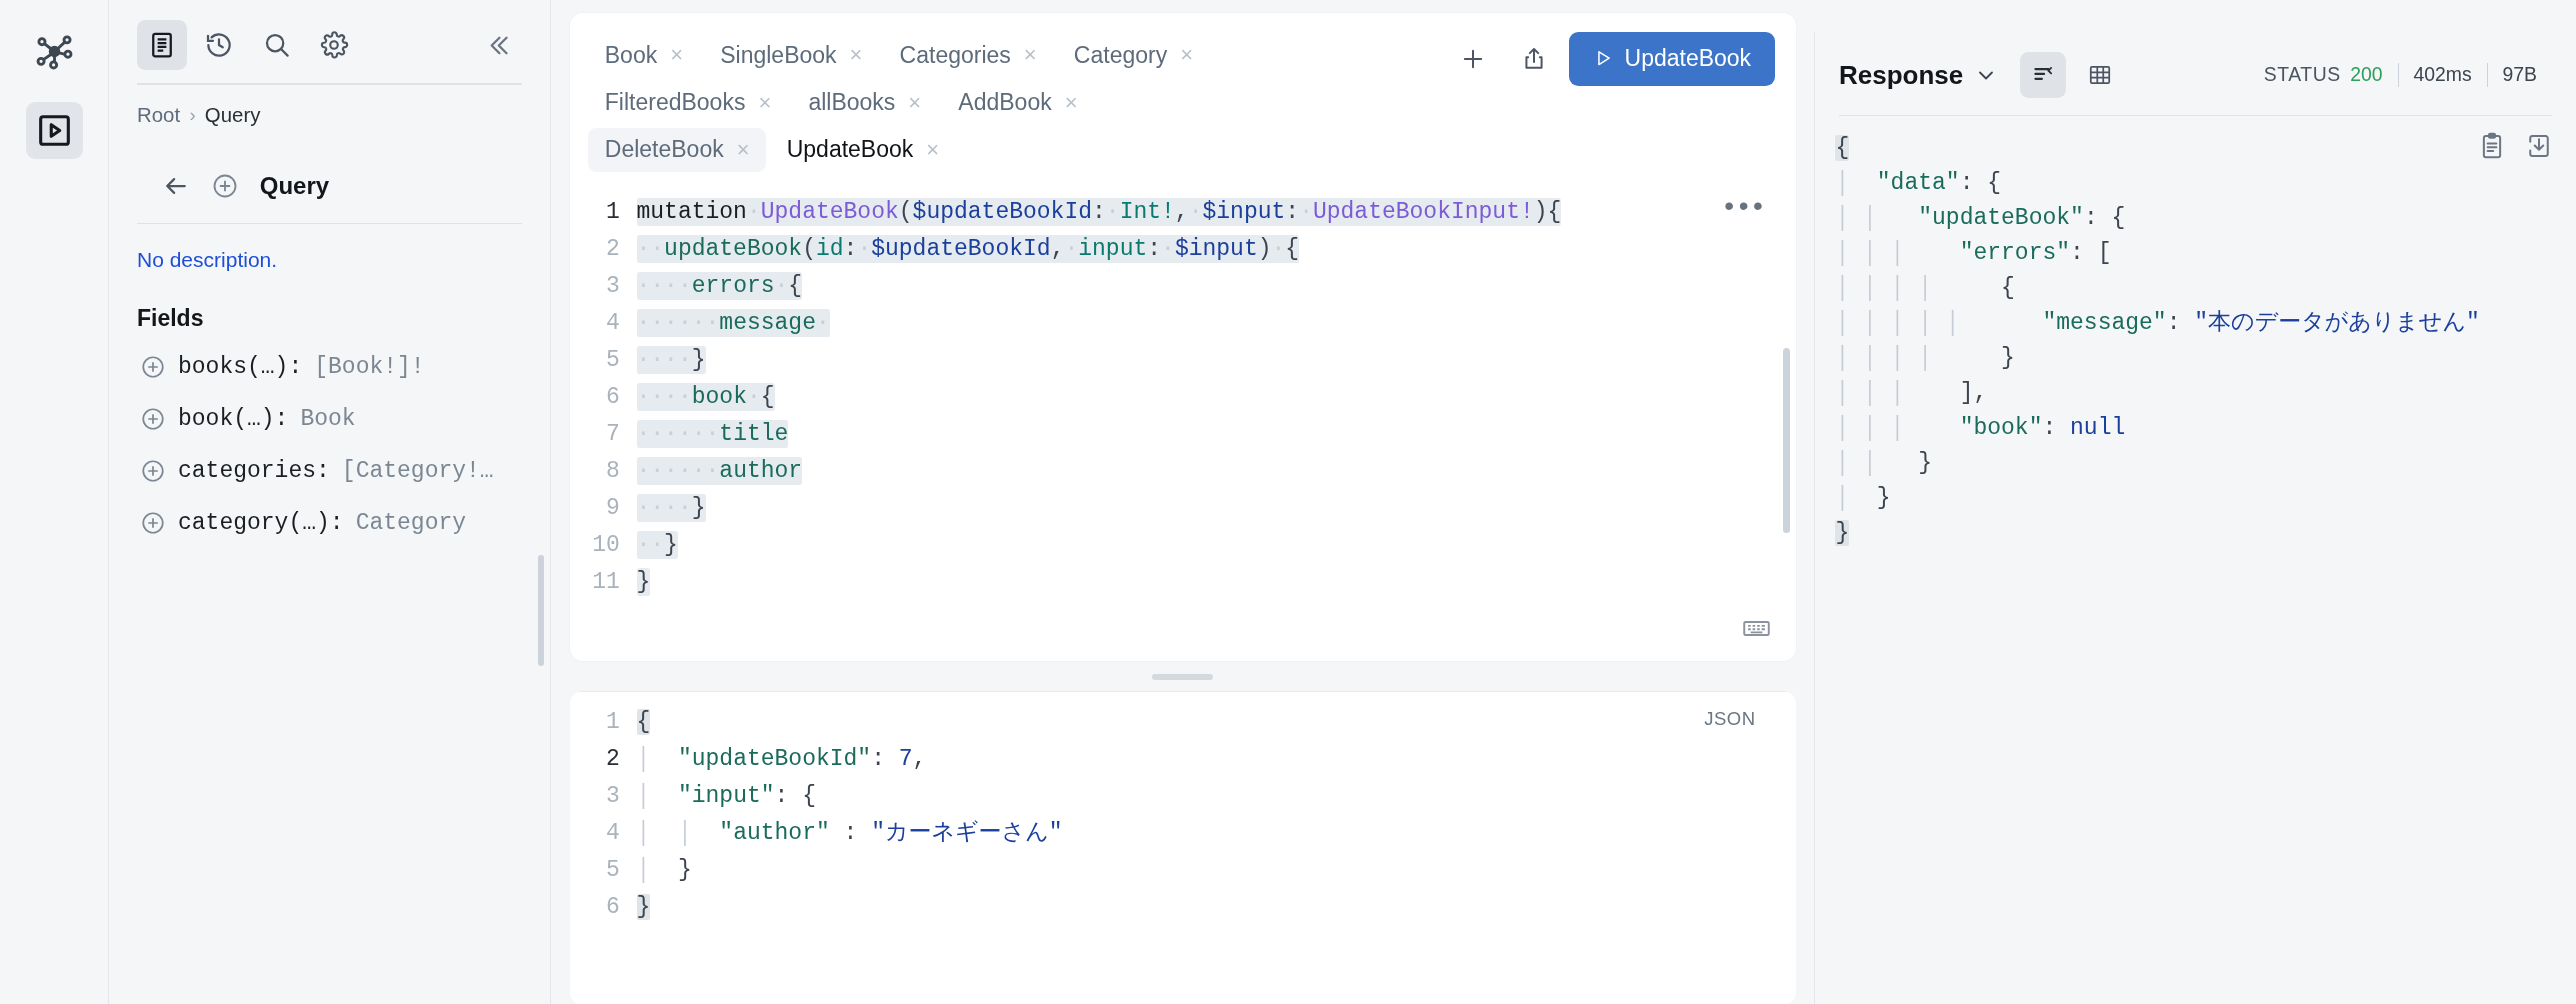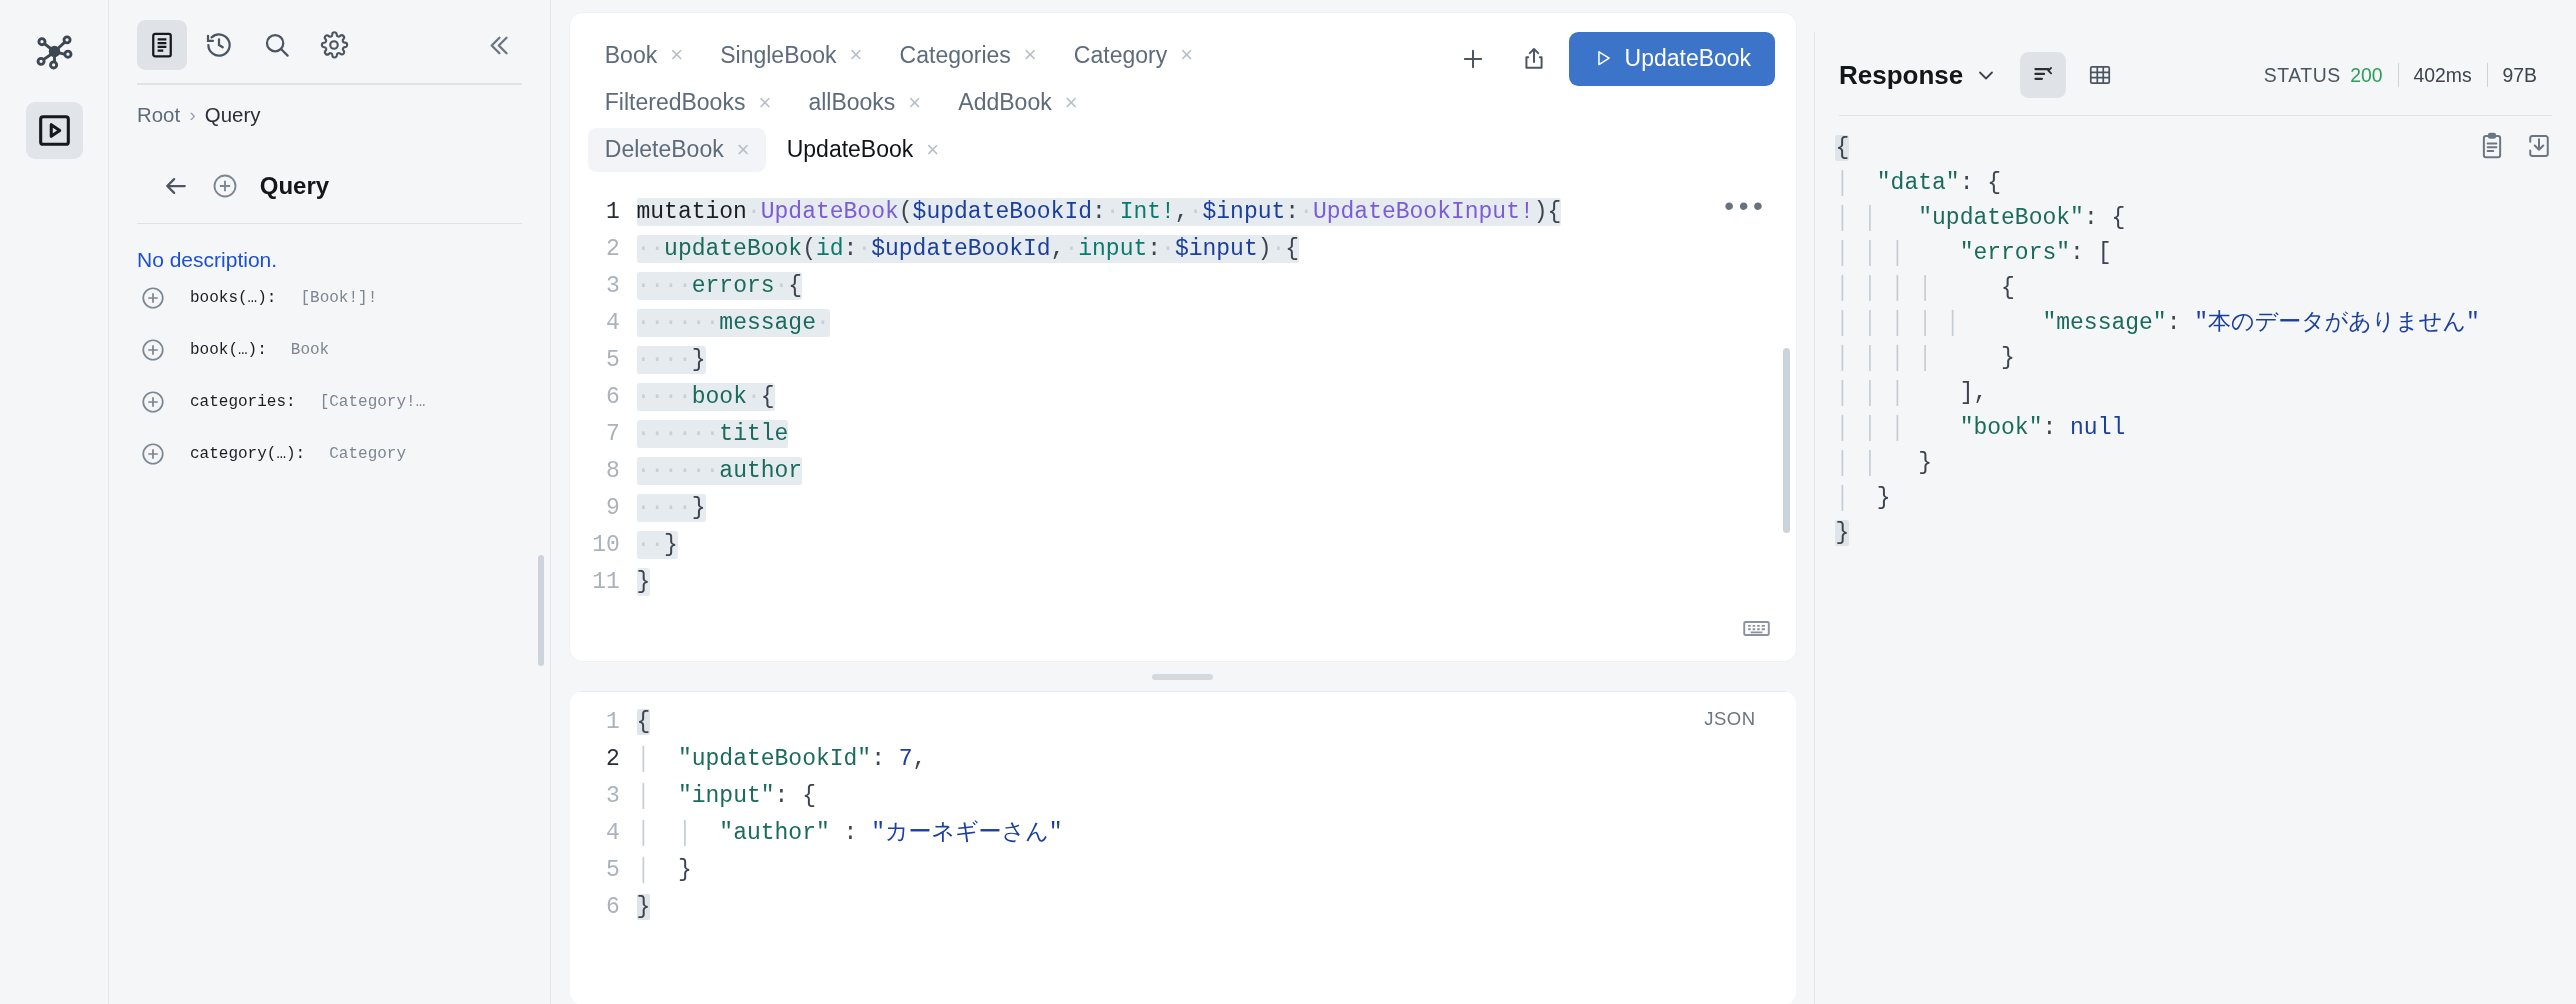--- a/index.html
+++ b/index.html
@@ -59,24 +59,24 @@
   .type-header {
     display: flex; align-items: center; gap: 20.4px;
     padding: 44px 28px 22px 52px;
   }
   .type-header .t-name { font-size: 24px; font-weight: bold; color: #13161a; }
   .field-section-title {
     font-size: 23px; font-weight: bold; color: #13161a;
     padding: 33px 28px 9.3px 28px;
   }
   .field-row {
-    display: flex; align-items: center; gap: 24px;
+    display: flex; align-items: center; gap: 12px;
     padding: 13px 28px 13px 31px;
     font-family: "Liberation Mono", monospace;
-    font-size: 16px; color: #1b1f24;
+    font-size: 23px; color: #1b1f24;
     white-space: nowrap;
   }
   .field-row .f-type { color: #7b8793; }
   .docs-scroll-track {
     position: absolute; right: 5.6px; top: 555px;
     width: 6.5px; height: 111px; border-radius: 3.7px; background: #ccd3da;
   }
 
   
   .center {
@@ -177,21 +177,21 @@
     background: #f4f6f8; border-left: 0.9px solid #e3e7eb;
     position: relative;
     margin-top: 32px;
   }
   .resp-head {
     display: flex; align-items: center;
     padding: 20.4px 24px 16.7px 24px; gap: 11px;
   }
   .resp-title { font-size: 26px; font-weight: bold; color: #13161a; }
   .resp-meta {
-    margin-left: auto; display: flex; align-items: center;
+    margin-left: auto; display: flex; 
     font-size: 19.4px; color: #3c4450; gap: 0;
   }
   .resp-meta .seg { padding: 0 15px; }
   .resp-meta .bar { width: 0.9px; height: 24px; background: #ccd3da; }
   .resp-meta .status-label { color: #4b5560; letter-spacing: 0.6px; }
   .resp-meta .status-code { color: #2e9e5b; margin-left: 9.3px; }
   .resp-divider { height: 0.9px; background: #dfe3e7; margin: 0 24px; }
   .resp-body { position: relative; padding: 15px 0 0 0; }
   .resp-actions {
     position: absolute; right: 22px; top: 15px;
@@ -290,20 +290,21 @@
           <circle cx="12" cy="12" r="9"></circle>
             <path d="M12 7.6v8.8M7.6 12h8.8"></path>
         </svg>
       </span>
       <span class="t-name">Query</span>
     </div>
     <div class="docs-divider"></div>
 
     <div style="padding:24px 28px 0 28px;font-size:21px;color:#1d4ed8;">No description.</div>
 
+    <div class="field-section-title">Fields</div>
 
     <div class="field-row">
       <span>
         <svg width="26" height="26" viewBox="0 0 24 24" fill="none" stroke="#7b8793" stroke-width="1.6">
             <circle cx="12" cy="12" r="9"></circle>
             <path d="M12 7.6v8.8M7.6 12h8.8"></path>
           </svg>
       </span>
       <span>books(…):</span>
       <span class="f-type">[Book!]!</span>

